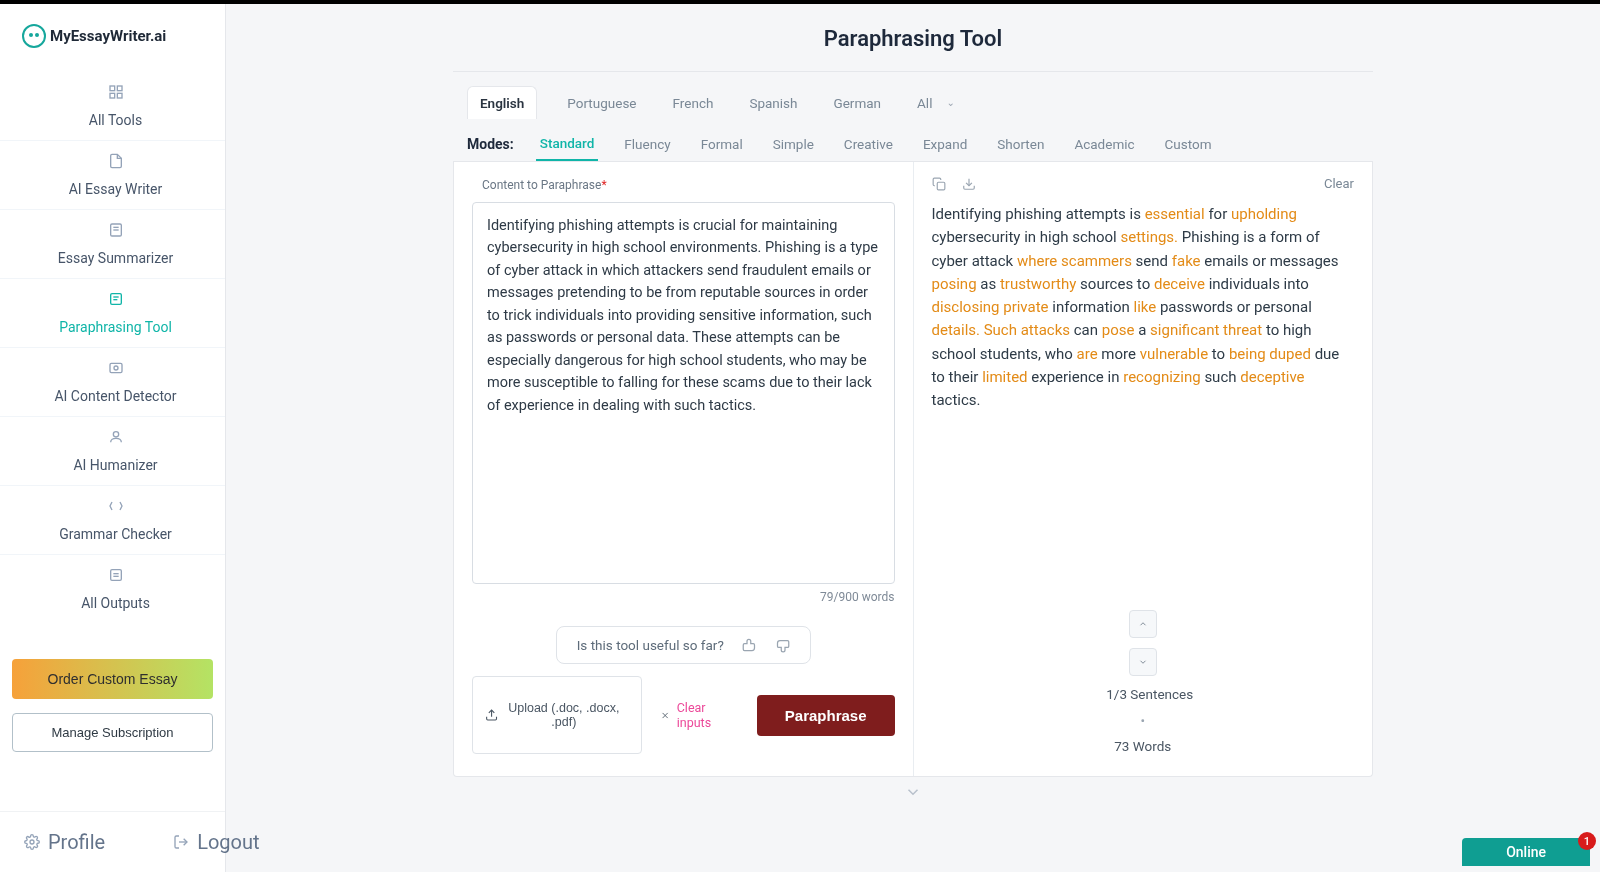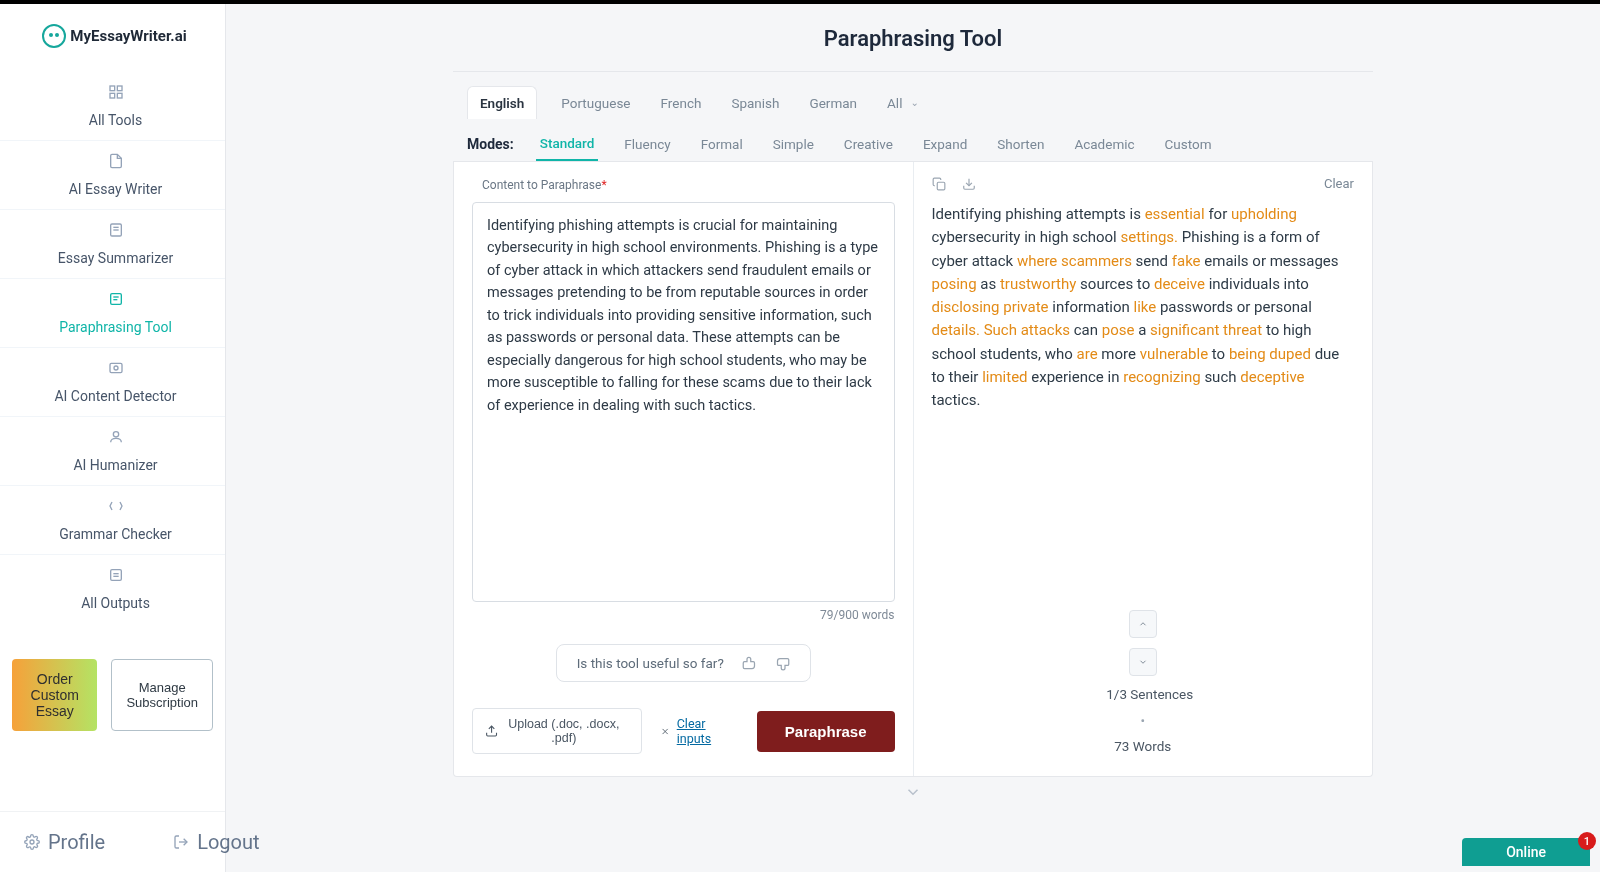--- a/index.html
+++ b/index.html
@@ -26,21 +26,20 @@
       background: #fff;
       border-right: 1px solid #e5e7eb;
       display: flex;
       flex-direction: column;
     }
     .logo {
       display: flex;
       align-items: center;
       padding: 20px 18px 14px 22px;
       gap: 4px;
-      justify-content: center;
     }
     .logo-icon {
       width: 24px; height: 24px;
       border-radius: 50%;
       border: 2px solid #16a79c;
       position: relative;
     }
     .logo-icon::before, .logo-icon::after {
       content: "";
       position: absolute;
@@ -77,21 +76,21 @@
     }
     .nav-item .nicon {
       width: 16px; height: 16px;
       flex-shrink: 0;
     }
     .nav-item:last-child { border-bottom: none; }
     .sidebar-bottom {
       margin-top: 36px;
       padding: 0 12px;
       display: flex;
-      flex-direction: row;
+      flex-direction: column;
       gap: 14px;
     }
     .order-essay {
       background: linear-gradient(90deg, #f6a13a 0%, #b4e364 100%);
       color: #2f2f2f;
       font-size: 14px;
       font-weight: 500;
       padding: 12px 12px;
       border: none;
       border-radius: 4px;
@@ -148,21 +147,21 @@
       border-bottom: 1px solid #e5e7eb;
       margin-bottom: 8px;
     }
     .panel {
       width: 920px;
       display: flex;
       flex-direction: column;
     }
     .lang-tabs, .mode-tabs {
       display: flex;
-      gap: 18px;
+      gap: 24px;
       align-items: center;
       padding: 6px 14px;
     }
     .lang-tab {
       padding: 6px 6px;
       font-size: 13.5px;
       color: #7a8896;
       cursor: pointer;
     }
     .lang-tab.active {
@@ -261,35 +260,34 @@
       margin-top: auto;
       display: flex;
       align-items: center;
       gap: 18px;
       padding: 12px 0 12px 0;
     }
     .upload-btn {
       border: 1px solid #dfe3e8;
       background: #fff;
       border-radius: 4px;
-      padding: 8px 12px;
+      padding: 24px 12px;
       display: flex;
       align-items: center;
       gap: 0;
       font-size: 12.5px;
       color: #4a5663;
       cursor: pointer;
     }
     .clear-inputs {
       display: flex;
       align-items: center;
       gap: 6px;
       font-size: 12.5px;
-      color: #0369a1;
-      text-decoration: underline;
+      color: #ec4899;
       cursor: pointer;
     }
     .paraphrase-btn {
       margin-left: auto;
       background: #7f1d1d;
       color: #fff;
       border: none;
       border-radius: 4px;
       padding: 12px 28px;
       font-size: 15px;

